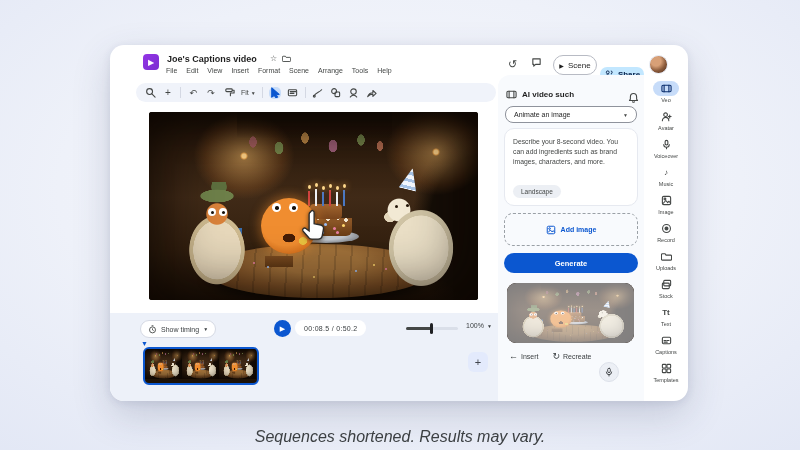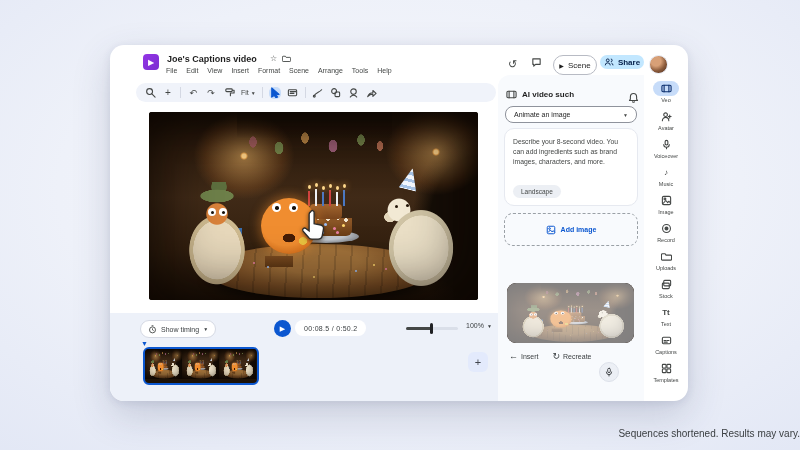--- a/index.html
+++ b/index.html
@@ -14,21 +14,21 @@
   .logo{left:33px;top:9px;width:16px;height:16px;border-radius:4px;background:linear-gradient(135deg,var(--purple,#9334e6),#7b2fd0);
     display:flex;align-items:center;justify-content:center;color:#fff;font-size:8px;}
   .doc-title{left:57px;top:9px;font-size:9px;color:#1f1f1f;font-weight:bold;}
   .title-ico{top:9px;font-size:8px;color:#444746;}
   .menubar{left:56px;top:22px;display:flex;gap:9px;font-size:7px;color:#444746;}
   .menubar span{cursor:default;}
   
   .tr-ico{top:12px;font-size:11px;color:#444746;line-height:14px;}
   .pill{border-radius:99px;display:flex;align-items:center;justify-content:center;gap:4px;font-size:8px;}
   .play-btn{left:443px;top:10px;width:42px;height:18px;background:#fff;border:1px solid #b8bbc4;color:#1f1f1f;}
-  .share-btn{left:490px;top:10px;width:44px;height:14px;background:var(--shareBg,#c2e7ff);color:#041e49;font-weight:bold;}
+  .share-btn{left:490px;top:22px;width:44px;height:14px;background:var(--shareBg,#c2e7ff);color:#041e49;font-weight:bold;}
   .avatar{left:539px;top:10px;width:17px;height:17px;border-radius:50%;
     background:radial-gradient(circle at 35% 30%, #d8a077 0 30%, #8a5a3a 60%, #4a2f20 100%);border:1px solid #e6e9f2;}
   
   .toolbar{left:26px;top:38px;width:360px;height:19px;background:#f0f3fa;border-radius:10px;
     display:flex;align-items:center;gap:6px;padding:0 8px;box-sizing:border-box;color:#444746;}
   .tb-ico{width:12px;height:12px;display:flex;align-items:center;justify-content:center;font-size:9px;}
   .tb-ico svg{width:11px;height:11px;stroke:#444746;fill:none;stroke-width:1.2;stroke-linecap:round;stroke-linejoin:round;}
   .tb-sel{background:#c7dcf9;border-radius:5px;}
   .tb-sel svg{stroke:#0b57d0;fill:#0b57d0;}
   .tb-div{width:1px;height:11px;background:#d4d8e3;}
@@ -79,21 +79,21 @@
   .mic-btn svg{width:10px;height:10px;stroke:#3c4043;fill:none;stroke-width:1.1;stroke-linecap:round;}
   
   .rail{left:534px;top:36px;width:44px;height:320px;display:flex;flex-direction:column;align-items:center;gap:6px;}
   .rail-item{display:flex;flex-direction:column;align-items:center;gap:1px;width:40px;}
   .rail-icobox{width:26px;height:15px;display:flex;align-items:center;justify-content:center;border-radius:8px;color:#444746;}
   .rail-item.active .rail-icobox{background:#c7dcf9;color:#0b2e6d;}
   .rail-icobox svg{width:11px;height:11px;stroke:currentColor;fill:none;stroke-width:1.2;stroke-linecap:round;stroke-linejoin:round;}
   .rail-icobox .tg{font-size:8px;font-weight:bold;}
   .rail-label{font-size:5.5px;color:#444746;}
   
-  .caption{position:absolute;left:0;top:428px;width:100%;text-align:right;font-size:10px;color:#3c4043;}
+  .caption{position:absolute;left:0;top:428px;width:100%;text-align:center;font-style:italic;font-size:16px;color:#3c4043;}
   
   .scene{position:absolute;left:0;top:0;width:330px;height:190px;overflow:hidden;
     background:
       radial-gradient(70px 60px at 95px 44px, rgba(255,195,110,.55), rgba(255,150,60,.14) 55%, transparent 72%),
       radial-gradient(70px 60px at 287px 40px, rgba(255,195,110,.5), rgba(255,150,60,.12) 55%, transparent 72%),
       radial-gradient(circle 3px at 95px 44px, #ffe4a6 0 2px, #c27a28 3px, transparent 4px),
       radial-gradient(circle 3px at 287px 40px, #ffe4a6 0 2px, #c27a28 3px, transparent 4px),
       radial-gradient(90px 130px at 330px 115px, #150d06 0 55%, transparent 75%),
       radial-gradient(circle 6px at 306px 95px, #b9b3a8 0 40%, #6a5b46 70%, transparent 75%),
       linear-gradient(180deg,#241509 0%,#402a17 45%,#33200f 72%,#1a0f06 100%);}
@@ -408,20 +408,21 @@
       <div class="aspect-chip">Landscape</div>
     </div>
     <div class="abs add-image">
       <svg viewBox="0 0 12 12">
           <rect x="1.5" y="1.5" width="9" height="9" rx="1.5"></rect>
           <circle cx="4.3" cy="4.3" r="1"></circle>
           <path d="M2.5 9l2.7-3 2.1 2.3 1.4-1.5 1.8 2.2"></path>
         </svg>
       <span>Add image</span>
     </div>
+    <div class="abs generate">Generate</div>
     <div class="abs gen-thumb">
 
     <div class="scene" style="transform: scale(0.385, 0.316); transform-origin: 0px 0px;">
         <div class="sc-shelves"></div>
         <div class="sc-hangings"></div>
         <div class="sc-table"></div>
         <div class="sc-plate"></div>
         <div class="sc-cake"></div>
         <div class="sc-candles"></div>
         <div class="sc-puppet-left"></div>

